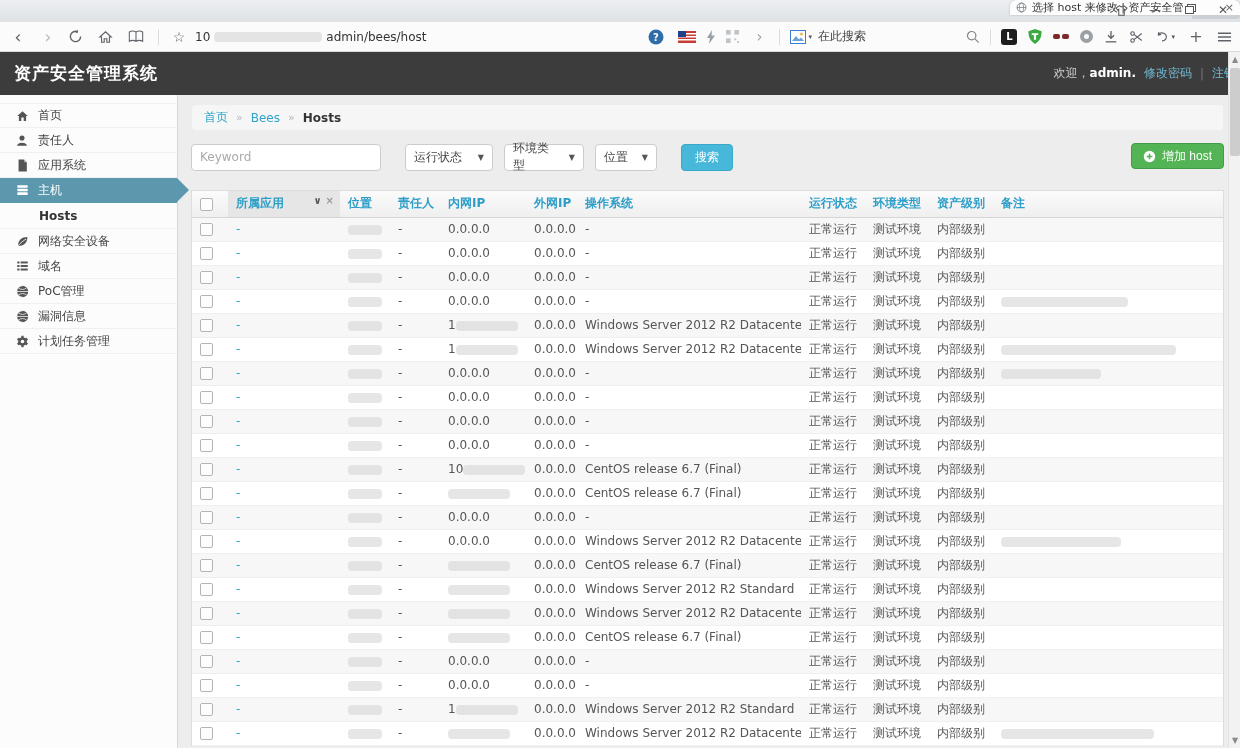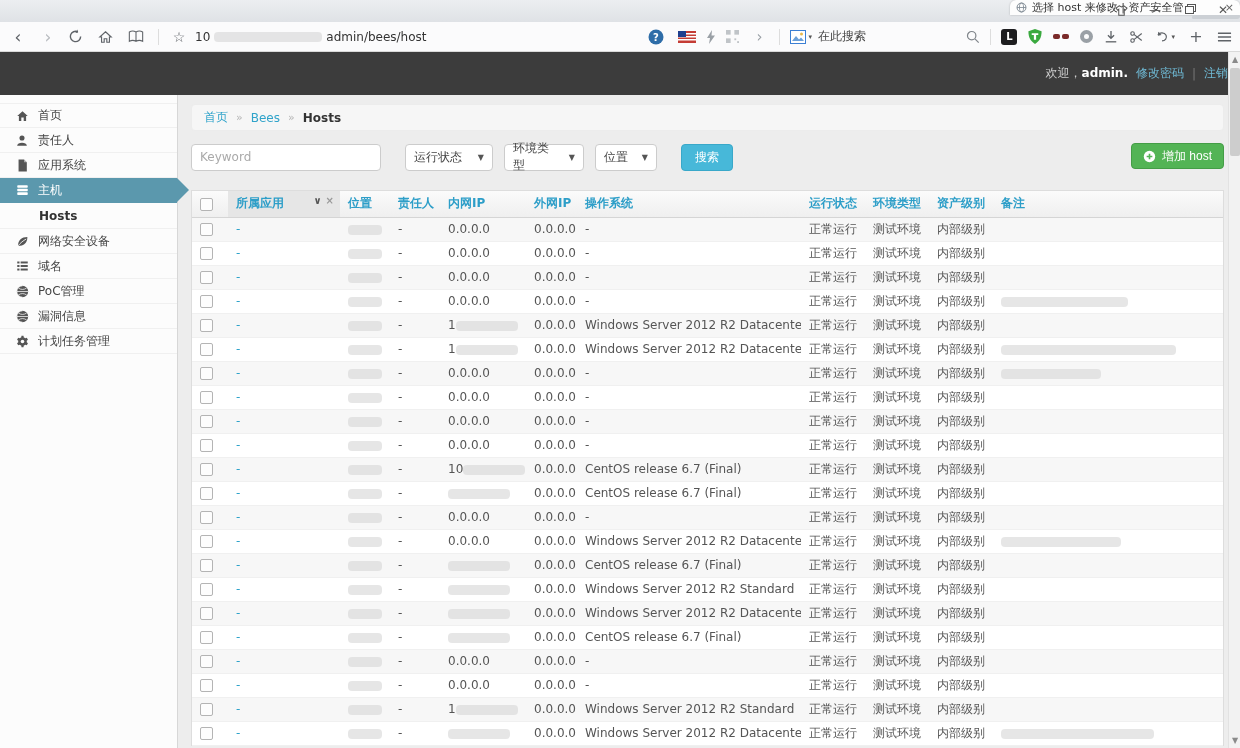--- a/index.html
+++ b/index.html
@@ -33,21 +33,21 @@
   .glasses i { width:7px; height:5px; background:#7a2a2a; border-radius:2px; display:block;}
   .glasses i+i { margin-left:2px;}
 
   
   .apphead { height:43px; background:#3c3c3c; display:flex; align-items:center; color:#ccc; position:relative;}
   .brand { width:180px; padding-left:14px; font-family:"DejaVu Serif","Liberation Serif",serif;
     font-weight:bold; font-size:17px; color:#fff; letter-spacing:1px;}
   .headdate { border-left:1px solid #555; height:100%; display:flex; align-items:center; padding-left:14px; gap:7px;}
   .dt1 { font-size:11px; color:#c9c9c9; line-height:13px;}
   .dt2 { font-size:12px; color:#fff; font-weight:bold; line-height:13px;}
-  .headright { position:absolute; right:12px; display:flex; gap:8px; align-items:center; font-size:12px;}
+  .headright { position:absolute; right:4px; display:flex; gap:8px; align-items:center; font-size:12px;}
   .headright .usr { color:#fff; font-weight:bold;}
   .headlink { color:#6fb9d4; text-decoration:none;font-family:Liberation Mono, monospace;}
   .sep { color:#777;}
 
   
   .layout { display:flex; height:653px;}
   .sidebar { width:180px; background:#fcfcfc; border-right:1px solid #d7d7d7; padding-top:8px; position:relative; z-index:2;}
   .sbitem { height:25px; display:flex; align-items:center; gap:9px; padding-left:15px;
     border-bottom:1px solid #f0f0f0; color:#444; font-size:12px; cursor:pointer;}
   .sbitem:first-child { border-top:1px solid #f0f0f0;}
@@ -249,20 +249,21 @@
             <line x1="1" y1="2" x2="15" y2="2"></line>
             <line x1="1" y1="6" x2="15" y2="6"></line>
             <line x1="1" y1="10" x2="15" y2="10"></line>
           </g>
         </svg>
     </span>
   </div>
 </div>
 
 <div class="apphead">
+  <div class="brand">资产安全管理系统</div>
   <div class="headright">
     <span><span>欢迎，</span><span class="usr">admin.</span></span>
     <a class="headlink">修改密码</a>
     <span class="sep">|</span>
     <a class="headlink">注销</a>
   </div>
 </div>
 
 <div class="layout">
   <div class="sidebar" id="sidebar">

